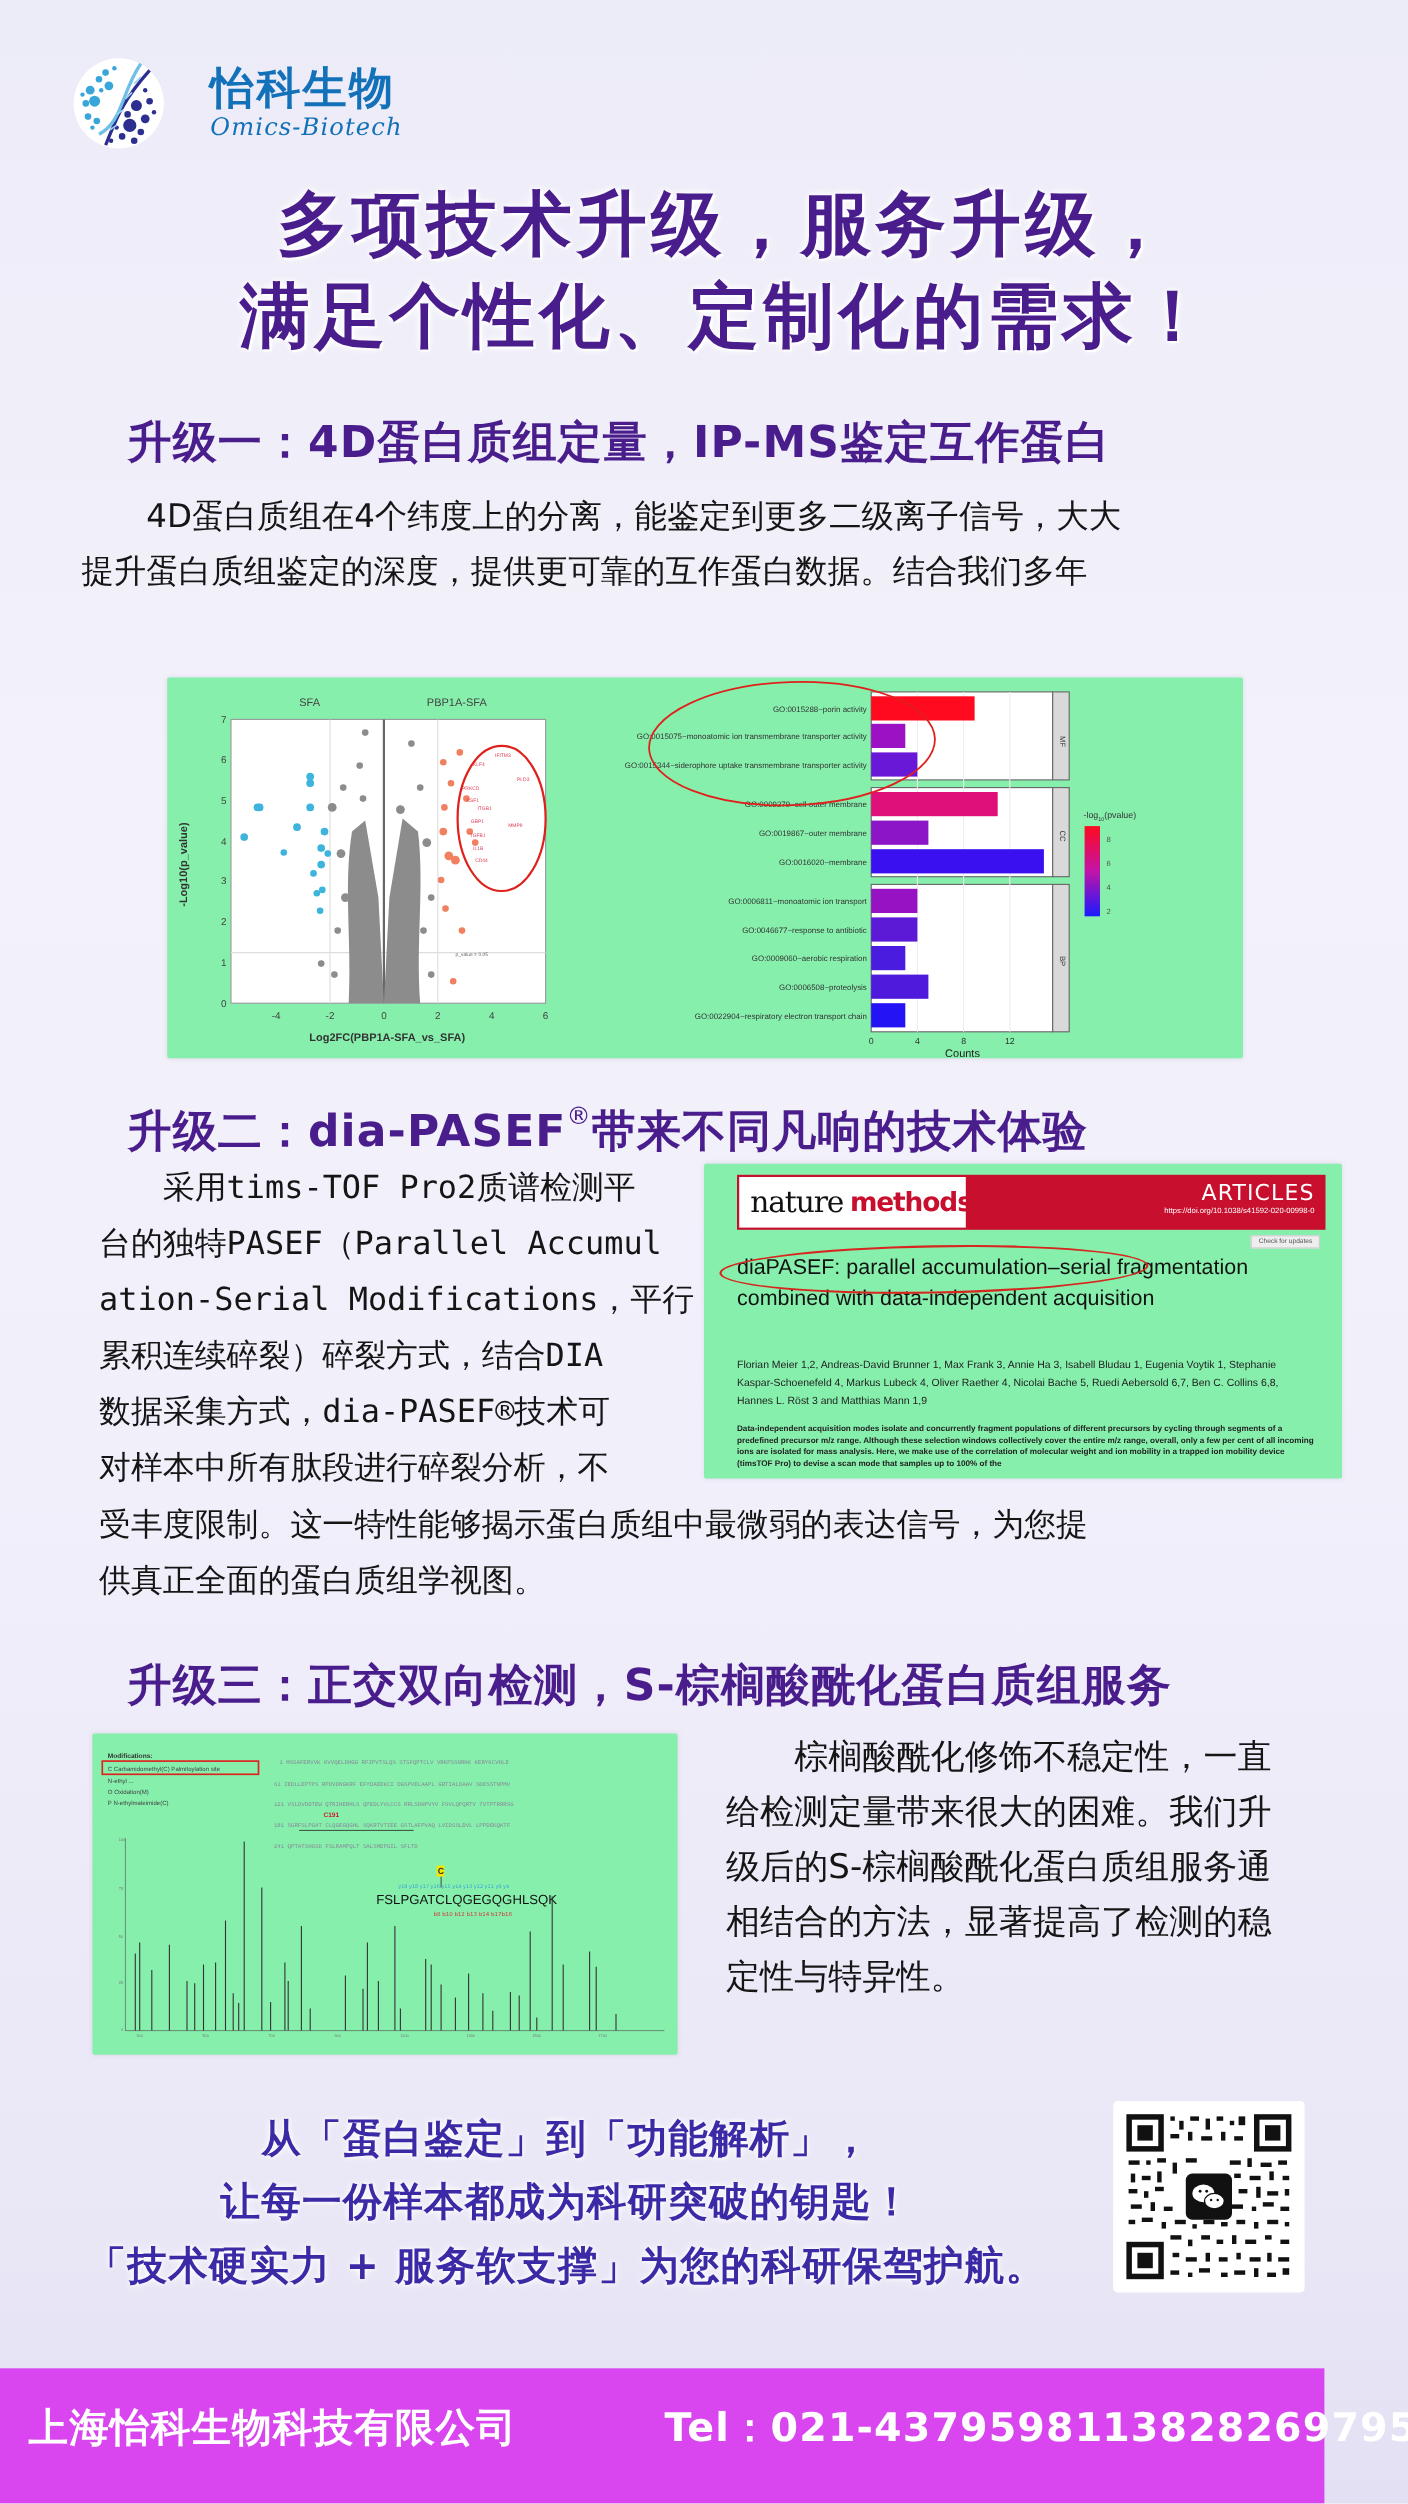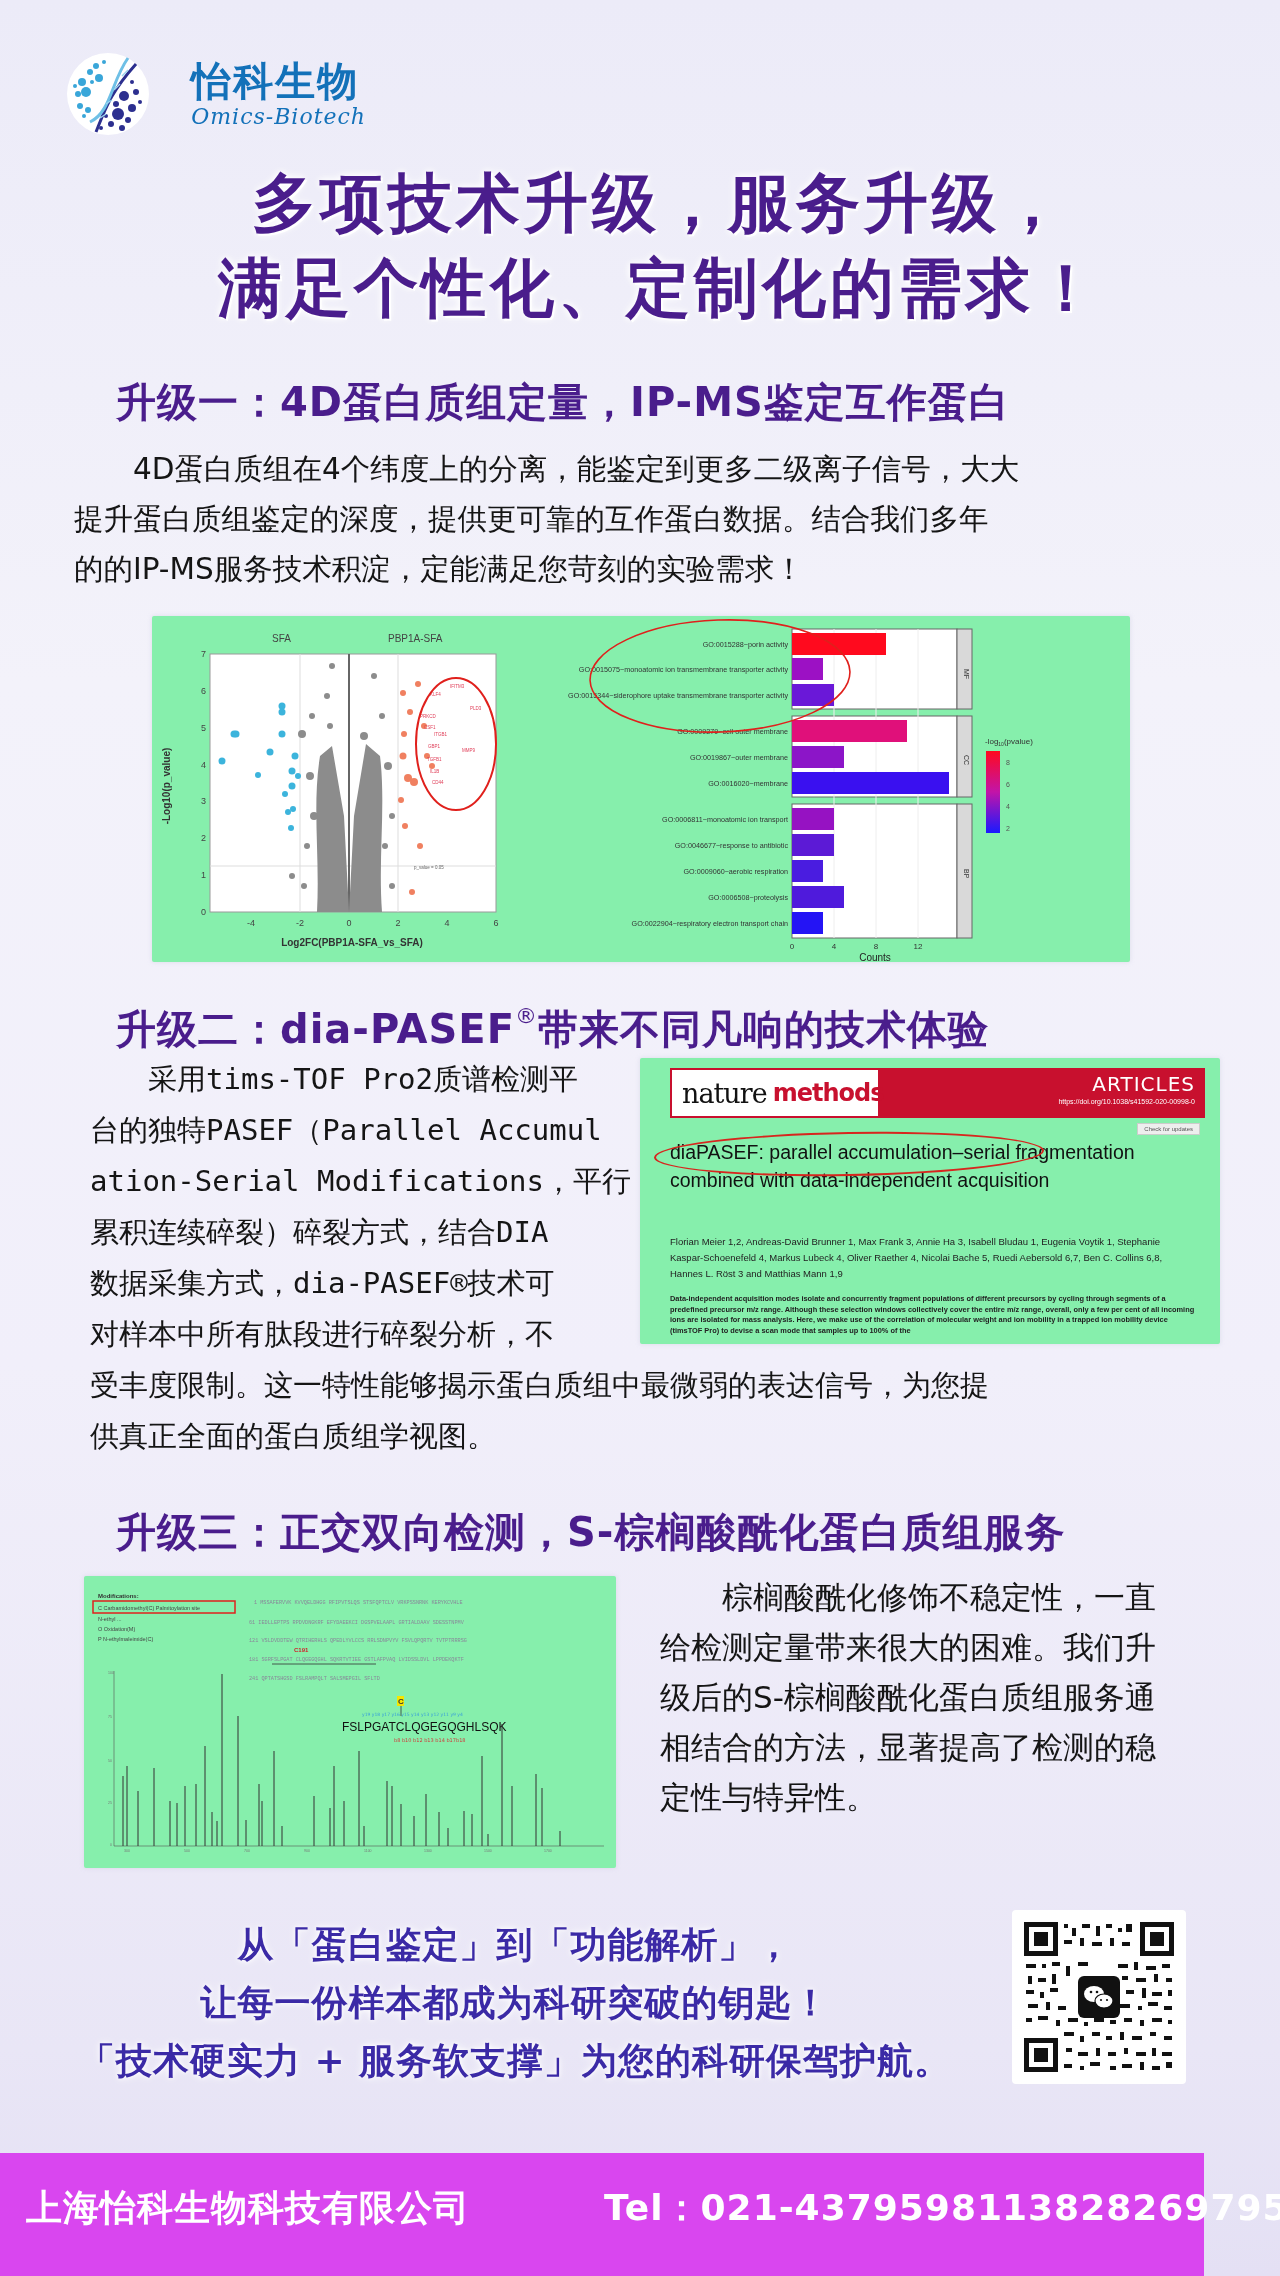--- a/index.html
+++ b/index.html
@@ -15,21 +15,21 @@
   
   .logo { left: 66px; top: 48px; width: 300px; height: 92px; display: flex; align-items: center; justify-content: space-between; }
   .logo-mark { width: 84px; height: 84px; border-radius: 50%; position: relative; overflow: hidden; }
   .logo-text { margin-left: 8px; display: flex; flex-direction: column; }
   .logo-cn { font-family: "DejaVu Sans", sans-serif; font-weight: bold; font-size: 40px; color: #1371b9; letter-spacing: 2px; line-height: 46px; }
   .logo-en { font-family: "DejaVu Serif", serif; font-style: italic; font-size: 22px; color: #1371b9; line-height: 26px; letter-spacing: 1px; }
 
   
   .headline { left: 0; width: 1280px; text-align: center; font-weight: bold; color: #4a1d8c;
     text-shadow: 0 0 6px #fff, 0 0 10px #fff, 2px 2px 0 #fff; }
-  .hl1 { top: 162px; font-size: 64px; line-height: 84px; padding-left: 40px; letter-spacing: 4px; font-family: Liberation Serif, serif; }
+  .hl1 { top: 162px; font-size: 64px; line-height: 84px; padding-left: 40px; letter-spacing: 4px; }
   .hl2 { top: 246px; font-size: 64px; line-height: 84px; padding-left: 40px; letter-spacing: 4px; }
 
   .sec-title { font-weight: bold; color: #4a1d8c; font-size: 40px; line-height: 56px; letter-spacing: 1px; }
   .sec-title sup { font-size: 22px; font-weight: normal; vertical-align: 20px; }
 
   .body-text { font-family: "DejaVu Sans Mono", "Liberation Mono", monospace; font-size: 29px; line-height: 51px; color: #151515; }
 
   .figure { background: #86efac; border-radius: 2px; box-shadow: 0 0 4px rgba(200,200,220,0.5); overflow: hidden; }
 
   
@@ -111,21 +111,20 @@
   </div>
 </div>
 
 <div class="abs headline hl1">多项技术升级，服务升级，</div>
 <div class="abs headline hl2">满足个性化、定制化的需求！</div>
 
 <div class="abs sec-title" style="left:116px; top:374px;">升级一：4D蛋白质组定量，IP-MS鉴定互作蛋白</div>
 <div class="abs body-text" style="left:74px; top:444px; width:1140px; font-family:'DejaVu Sans', sans-serif; font-size:29.5px; line-height:50px;">
   <div>　　4D蛋白质组在4个纬度上的分离，能鉴定到更多二级离子信号，大大</div>
   <div>提升蛋白质组鉴定的深度，提供更可靠的互作蛋白数据。结合我们多年</div>
-  <div>的的IP-MS服务技术积淀，定能满足您苛刻的实验需求！</div>
 </div>
 
 <div class="abs figure" style="left:152px; top:616px; width:978px; height:346px;">
 
   <div class="volcano" style="position:absolute; left:0; top:0; width:380px; height:346px;">
     <svg width="380" height="346" viewBox="0 0 380 346">
       <text x="120" y="26" font-size="10" fill="#444">SFA</text>
       <text x="236" y="26" font-size="10" fill="#444">PBP1A-SFA</text>
       <rect x="58" y="38" width="286" height="258" fill="#fff" stroke="#999" stroke-width="1"></rect>
 

